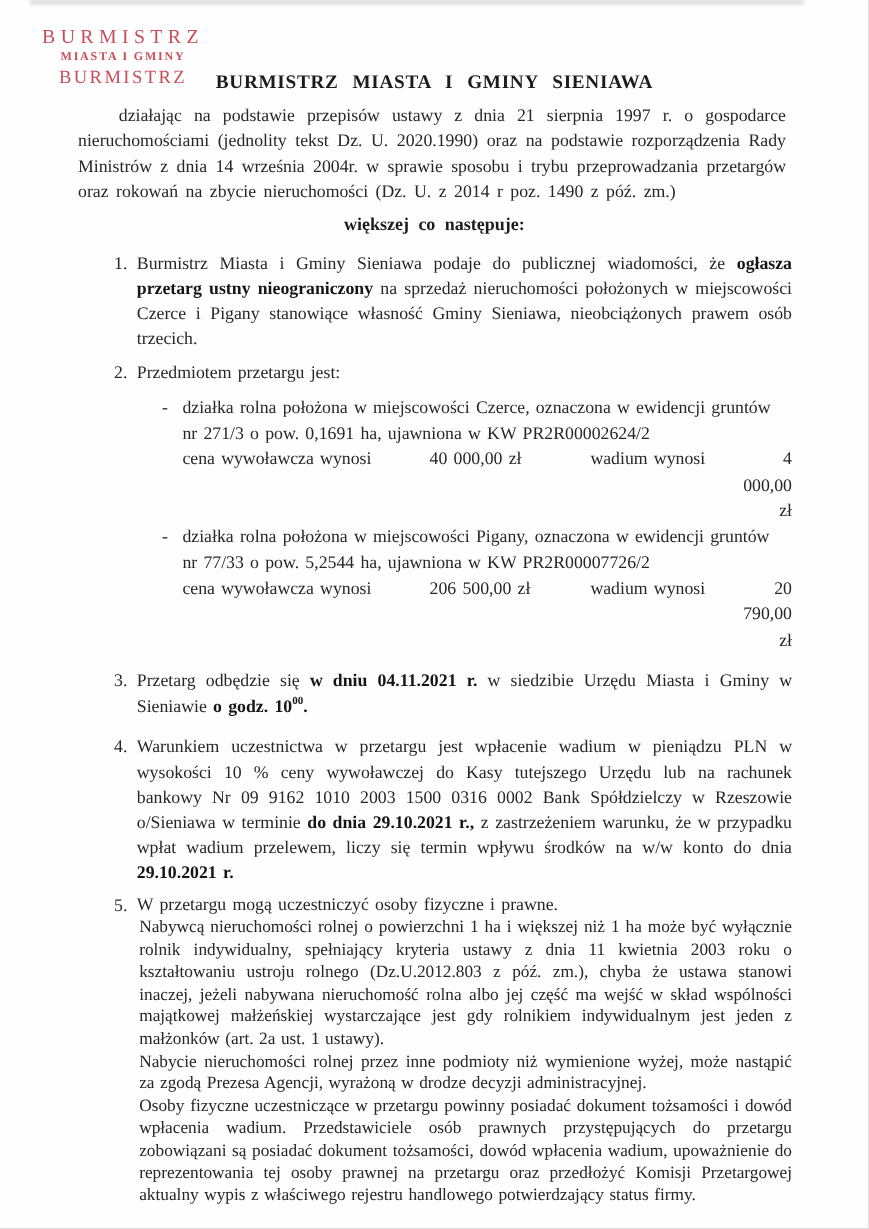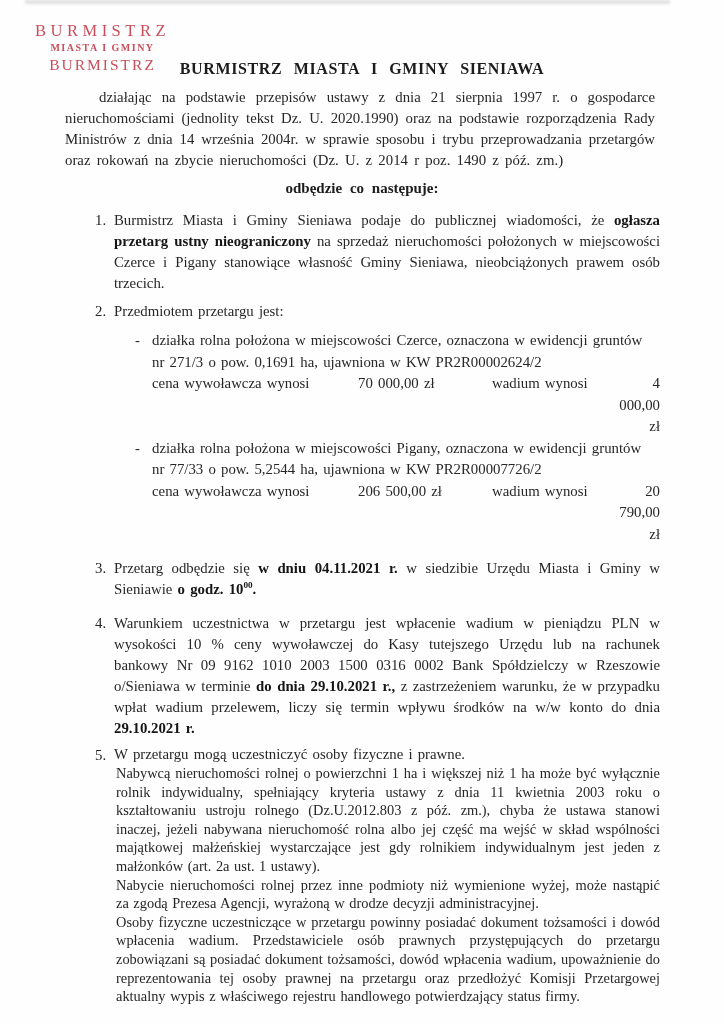--- a/index.html
+++ b/index.html
@@ -83,21 +83,21 @@
   <div class="stamp" style="color: rgb(197, 64, 78);">
     <div class="stamp-line1">BURMISTRZ</div>
     <div class="stamp-line2">MIASTA I GMINY</div>
     <div class="stamp-line3">BURMISTRZ</div>
   </div>
 
   <div class="doc-title">BURMISTRZ MIASTA I GMINY SIENIAWA</div>
 
   <p class="intro">działając na podstawie przepisów ustawy z dnia 21 sierpnia 1997 r. o gospodarce nieruchomościami (jednolity tekst Dz. U. 2020.1990) oraz na podstawie rozporządzenia Rady Ministrów z dnia 14 września 2004r. w sprawie sposobu i trybu przeprowadzania przetargów oraz rokowań na zbycie nieruchomości (Dz. U. z 2014 r poz. 1490 z póź. zm.)</p>
 
-  <div class="announce">odbędzie co następuje:</div>
+  <div class="announce">większej co następuje:</div>
 
   <div class="items">
 
     <div class="item">
       <span class="item-num">1.</span>
       <div class="item-body"><span>Burmistrz Miasta i Gminy Sieniawa podaje do publicznej wiadomości, że </span><span class="b">ogłasza przetarg ustny nieograniczony</span><span> na sprzedaż nieruchomości położonych w miejscowości Czerce i Pigany stanowiące własność Gminy Sieniawa, nieobciążonych prawem osób trzecich.</span></div>
     </div>
 
     <div class="item">
       <span class="item-num">2.</span>
@@ -105,21 +105,21 @@
         <div><span>Przedmiotem przetargu jest:</span></div>
         <div class="bullets">
 
           <div class="bullet">
             <span class="bullet-dash">-</span>
             <div class="bullet-body">
               <div>działka rolna położona w miejscowości Czerce, oznaczona w ewidencji gruntów</div>
               <div>nr 271/3  o pow. 0,1691 ha, ujawniona  w KW PR2R00002624/2</div>
               <div class="price-row">
                 <span>cena wywoławcza wynosi</span>
-                <span>70 000,00 zł</span>
+                <span>40 000,00 zł</span>
                 <span>wadium wynosi</span>
                 <span class="val-right">4 000,00 zł</span>
               </div>
             </div>
           </div>
 
           <div class="bullet">
             <span class="bullet-dash">-</span>
             <div class="bullet-body">
               <div>działka rolna położona w miejscowości Pigany, oznaczona w ewidencji  gruntów</div>

